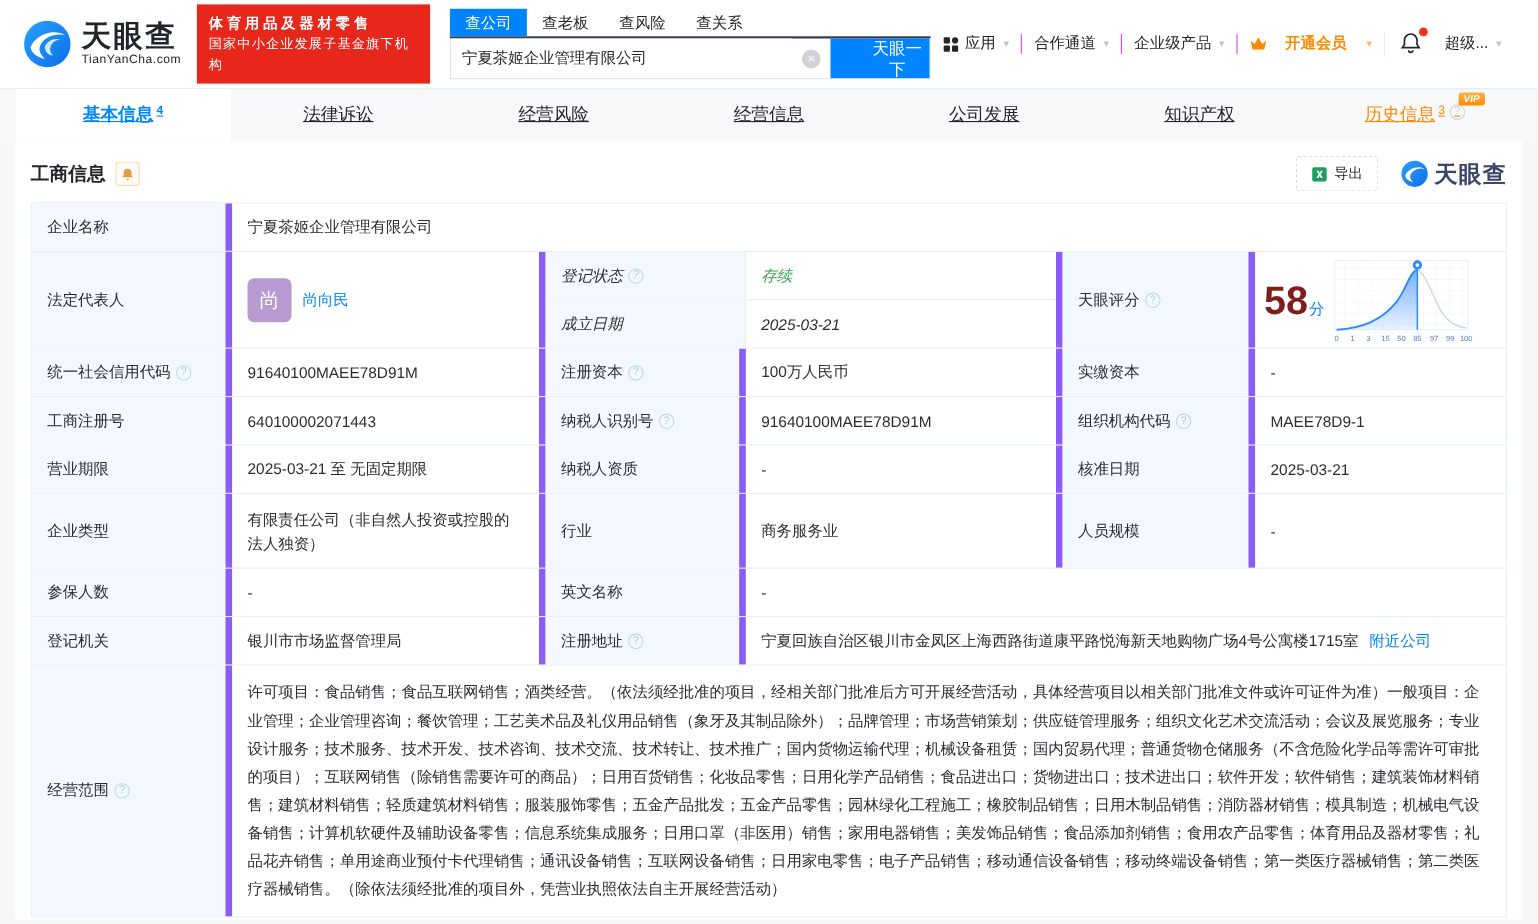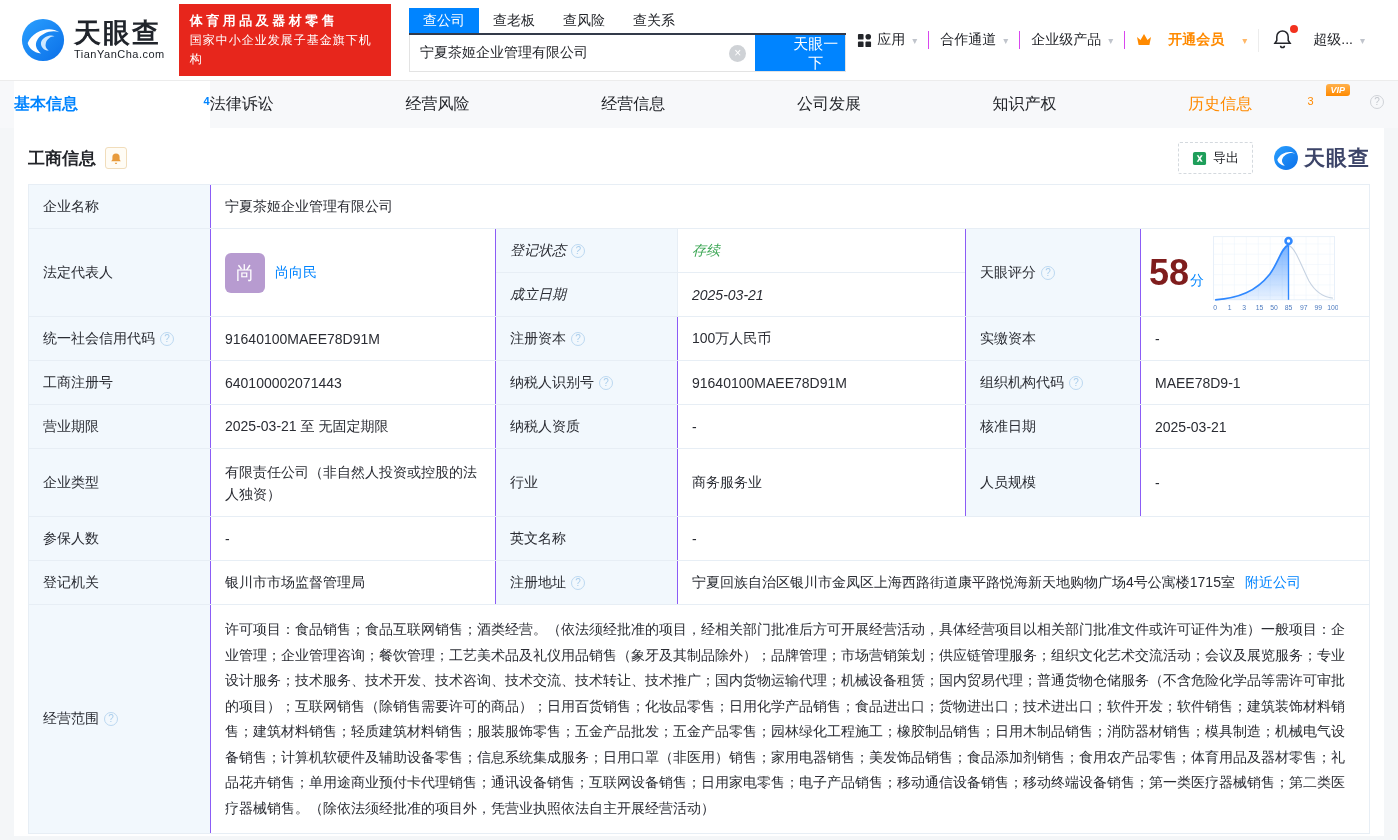--- a/index.html
+++ b/index.html
@@ -28,42 +28,42 @@
   .hmenu { margin-left:auto; display:flex; align-items:center; font-size:14px; color:#23252a; white-space:nowrap; }
   .hm-item { display:flex; align-items:center; gap:5px; padding:0 11px; cursor:pointer; position:relative; }
   .hm-item + .hm-item { border-left:1px solid #d946ef; }
   .caret { color:#c0c4cc; font-size:10px; margin-left:2px; }
   .hm-vip { color:#ff8a00; font-weight:bold;gap:16px; }
   .belldot { position:absolute; top:-4px; right:4px; width:8px; height:8px; border-radius:50%; background:#f2321e; }
   .hm-bell { padding:0 10px 0 14px; border-left:1px solid #ececec; position:relative; cursor:pointer; }
 
   
   .navtabs { height:48px; background:#f7f8fa; border-top:1px solid #ececec; display:flex; padding:0 14px; }
-  .ntab { flex:1; display:flex; align-items:center; justify-content:space-between; font-size:16px; color:#23252a; cursor:pointer; position:relative; }
+  .ntab { flex:1; display:flex; align-items:center; justify-content:center; font-size:16px; color:#23252a; cursor:pointer; position:relative;text-decoration:underline; }
   .ntab.active { background:#fff; color:#0084ff; font-weight:bold; }
   .ntab .cnt { font-size:11px; margin:-8px 0 0 3px; }
   .ntab-hist { color:#ff8a00; }
   .vipbadge { position:absolute; top:3px; right:34px; background:linear-gradient(180deg,#ffb14d,#ff8a00); color:#fff; font-size:9px; font-style:italic; font-weight:bold; padding:1px 5px; border-radius:3px 3px 3px 0; }
   .qgray { width:14px; height:14px; border-radius:50%; border:1px solid #d0d3d8; color:#c3c7cd; font-size:10px; line-height:12px; text-align:center; margin:-6px 0 0 4px; }
 
   
   .card { margin:0 14px; background:#fff; padding:12px 14px 2px; }
   .sechead { display:flex; align-items:center; height:36px; }
   .sec-title { font-size:17px; font-weight:bold; color:#23252a; }
   .sec-bell { width:22px; height:22px; border:1px solid #f1ddbb; background:#fffcf5; border-radius:3px; display:flex; align-items:center; justify-content:center; margin-left:9px; cursor:pointer; }
   .sec-right { margin-left:auto; display:flex; align-items:center; }
   .export-btn { display:flex; align-items:center; gap:6px; border:1px dashed #d4d9de; background:#fff; padding:6px 13px; font-size:13px; color:#23252a; border-radius:2px; cursor:pointer; font-family:inherit; }
   .wm { display:flex; align-items:center; gap:5px; margin-left:20px; }
   .wm-txt { font-size:21px; font-weight:bold; color:#3c4468; letter-spacing:1px; }
 
   
   .tbl { border:1px solid #e7eef5; margin-top:8px; font-size:14px; }
   .trow { display:flex; border-bottom:1px solid #e7eef5; min-height:44px; align-items:stretch; }
   .trow:last-child { border-bottom:none; }
-  .c { padding:10px 14px; display:flex; align-items:center; border-right:1px solid #8b5cf6; }
+  .c { padding:10px 14px; display:flex; align-items:center; border-right:6px solid #8b5cf6; }
   .c:last-child { border-right:none; }
   .lab { background:#f2f8fd; }
   .w1{ width:182px; } .w2{ width:285px; } .w3{ width:182px; } .w4{ width:288px; } .w5{ width:175px; } .w6{ flex:1; }
   .vspan { flex:1; }
   .mid { width:470px; padding:0; flex-direction:column; align-items:stretch; }
   .sub { display:flex; flex:1;font-style:italic; }
   .sub:first-child { border-bottom:1px solid #e7eef5; }
   .sub .lab { width:182px; padding:10px 14px; display:flex; align-items:center; border-right:1px solid #e7eef5; }
   .sub .val { flex:1; padding:10px 14px; display:flex; align-items:center; }
   .q { display:inline-block; width:14px; height:14px; border-radius:50%; border:1px solid #bcd8f1; color:#a9cdec; font-size:10px; line-height:12px; text-align:center; margin-left:5px; flex:none; cursor:pointer; }

